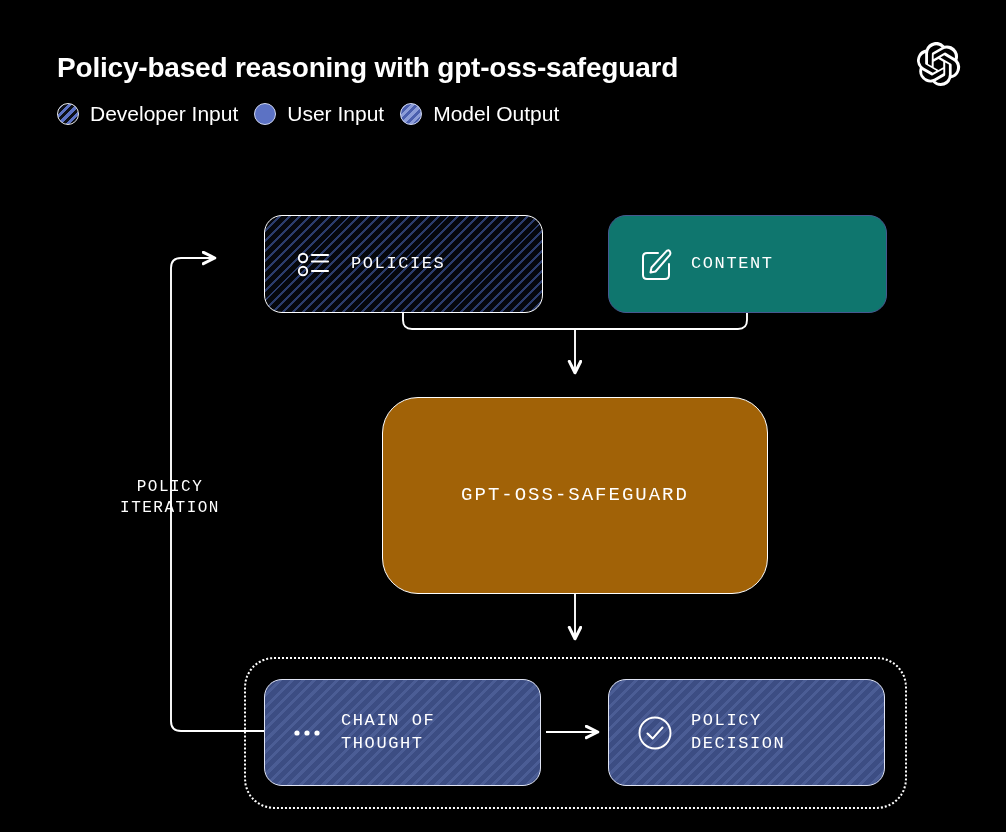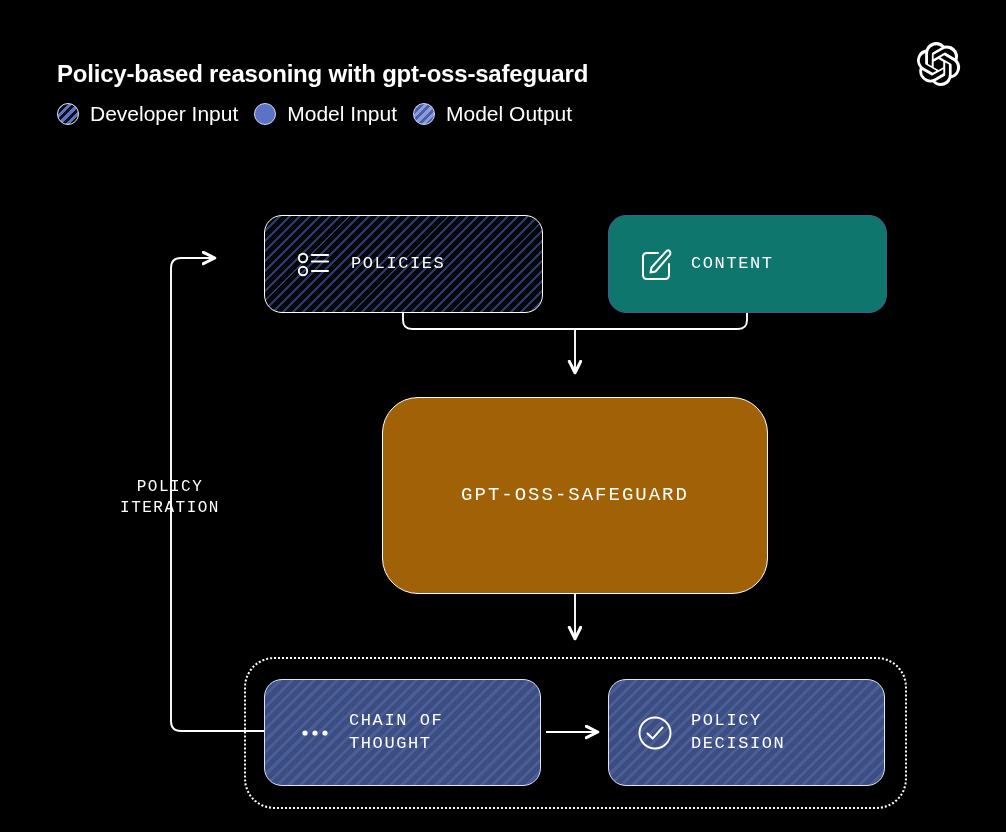--- a/index.html
+++ b/index.html
@@ -13,22 +13,22 @@
     position: relative;
     overflow: hidden;
     font-family: "Liberation Sans", sans-serif;
     color: #ffffff;
   }
 
   
   #page-title {
     position: absolute;
     left: 57px;
-    top: 60px;
-    font-size: 24px;
+    top: 52px;
+    font-size: 28px;
     font-weight: bold;
     letter-spacing: -0.2px;
     white-space: nowrap;
   }
 
   #openai-logo {
     position: absolute;
     left: 917px;
     top: 42px;
     width: 44px;
@@ -176,21 +176,21 @@
     left: 264px;
     top: 679px;
     width: 277px;
     height: 107px;
     border: 1.8px solid #dfe3f2;
     background-color: #3c4d83;
     background-image: repeating-linear-gradient(
       -45deg,
       #4b5d95 0px, #4b5d95 3px,
       #3c4d83 3px, #3c4d83 8px);
-    padding-left: 36px;
+    padding-left: 28px;
   }
   #node-cot .node-icon { width: 30px; height: 20px; margin-right: 18px; }
 
   
   #node-decision {
     left: 608px;
     top: 679px;
     width: 277px;
     height: 107px;
     border: 1.8px solid #dfe3f2;
@@ -235,21 +235,21 @@
   <path d="M44.1 19.6a11.9 11.9 0 0 0-1-9.8A12 12 0 0 0 30 4a12 12 0 0 0-20.4 4.3 11.9 11.9 0 0 0-8 5.8 12 12 0 0 0 1.5 14.1 11.9 11.9 0 0 0 1 9.8A12 12 0 0 0 17 43.9a11.9 11.9 0 0 0 8.9 4 12 12 0 0 0 11.4-8.3 11.9 11.9 0 0 0 8-5.8 12 12 0 0 0-1.2-14.2zM25.9 44.8a8.9 8.9 0 0 1-5.7-2.1l.3-.2 9.5-5.5a1.5 1.5 0 0 0 .8-1.3V22.3l4 2.3v11.1a9 9 0 0 1-8.9 9.1zM6.7 36.6a8.9 8.9 0 0 1-1-6l.3.2 9.5 5.5a1.5 1.5 0 0 0 1.6 0l11.6-6.7v4.6l-9.6 5.6a9 9 0 0 1-12.3-3.2zM4.2 15.9a8.9 8.9 0 0 1 4.7-3.9v11.3a1.5 1.5 0 0 0 .7 1.3l11.6 6.7-4 2.3-9.6-5.5a9 9 0 0 1-3.4-12.2zm33 7.7-11.6-6.8 4-2.3 9.6 5.6a9 9 0 0 1-1.4 16.2V25a1.5 1.5 0 0 0-.7-1.3zm4-6-.3-.2-9.5-5.6a1.5 1.5 0 0 0-1.6 0L18.2 18.6V14l9.6-5.5a9 9 0 0 1 13.4 9.3zM16 26.2l-4-2.3V12.7a9 9 0 0 1 14.8-6.9l-.3.2-9.5 5.5a1.5 1.5 0 0 0-.8 1.3zm2.2-4.7 5.2-3 5.2 3v6l-5.2 3-5.2-3z" fill="#ffffff"></path>
 </svg>
 
 <div id="legend">
   <div class="legend-item">
     <span class="legend-swatch sw-developer"></span>
     <span class="legend-label">Developer Input</span>
   </div>
   <div class="legend-item">
     <span class="legend-swatch sw-user"></span>
-    <span class="legend-label">Model Input</span>
+    <span class="legend-label">User Input</span>
   </div>
   <div class="legend-item">
     <span class="legend-swatch sw-model"></span>
     <span class="legend-label">Model Output</span>
   </div>
 </div>
 
 <div id="diagram">
 
   <svg class="wires" viewBox="0 0 1006 832">

